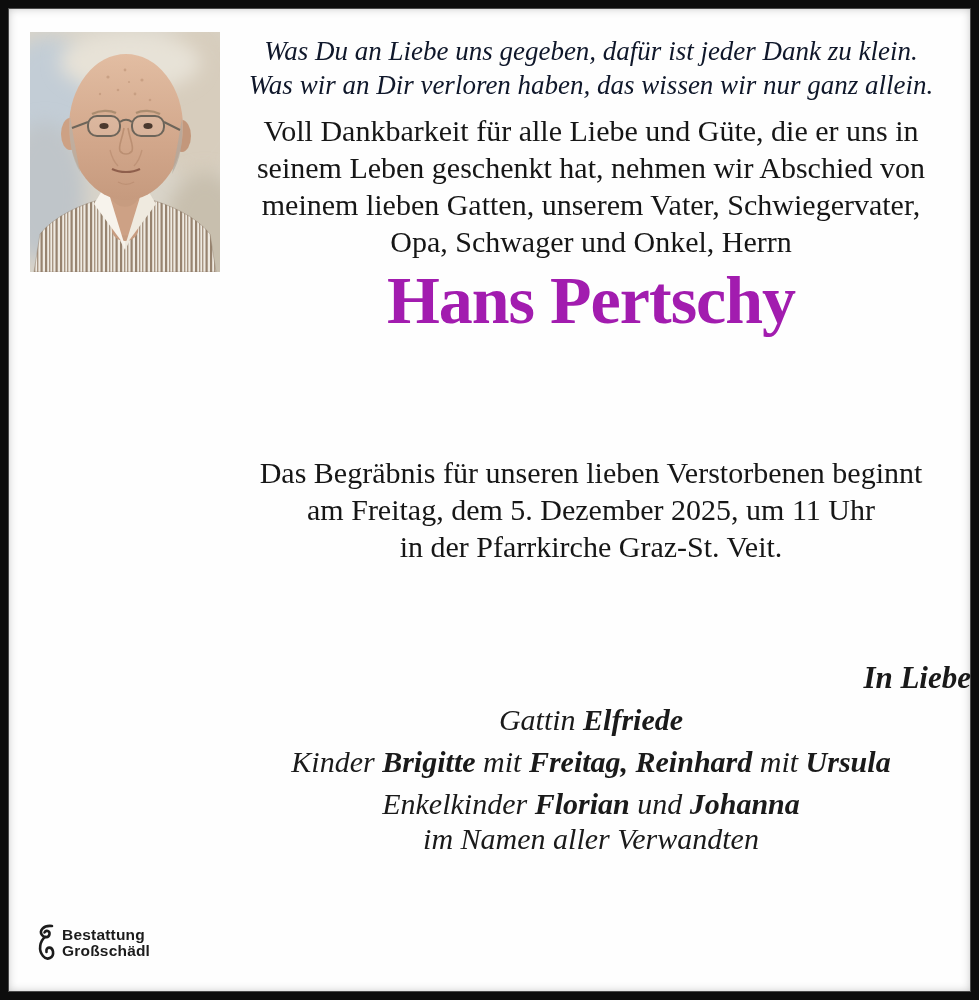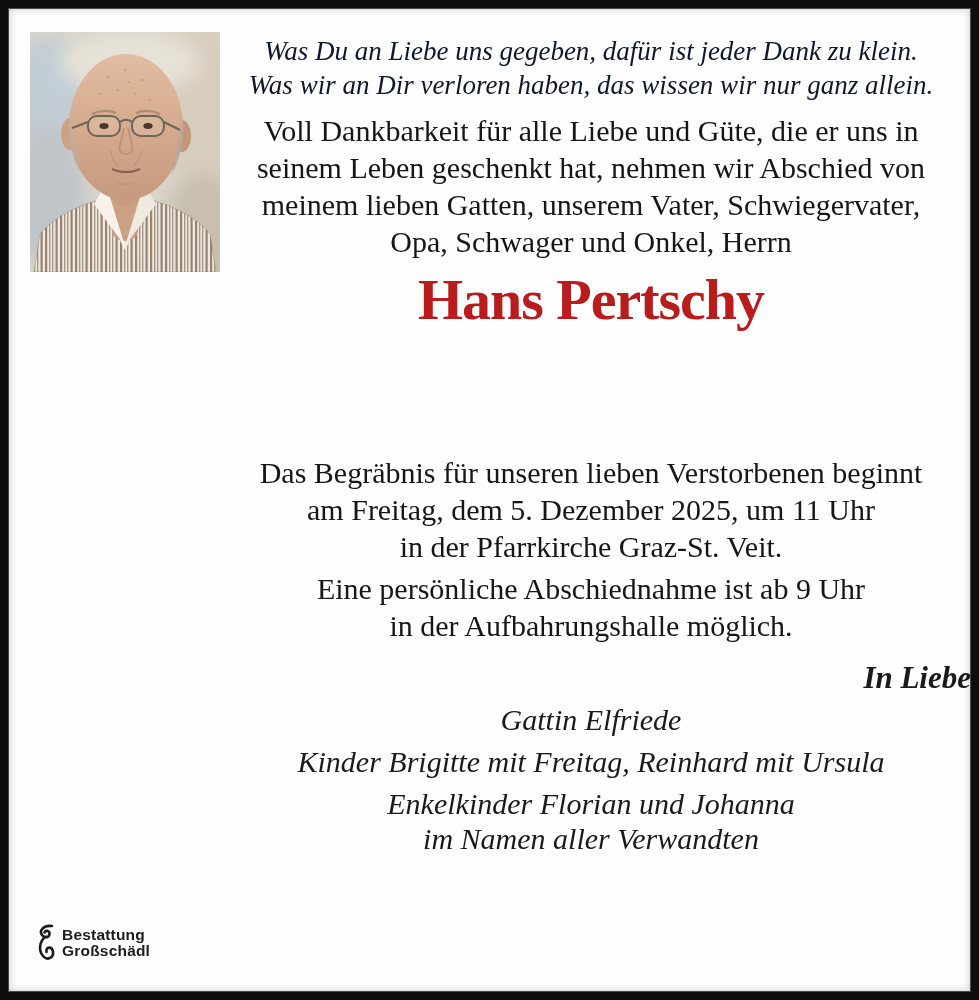--- a/index.html
+++ b/index.html
@@ -31,43 +31,43 @@
   .quote {
     top:26px;
     font-style:italic;
     font-size:27px; line-height:34px;
     color:#0f172a;
   }
   .body-text { font-size:30px; line-height:37px; color:#161616; }
   .intro    { top:104px; }
   .deceased-name {
     top:246px;
-    font-size:58px; line-height:92px;
+    font-size:68px; line-height:92px;
     font-weight:700;
     letter-spacing:-1px;
-    color:#b91c1c;
+    color:#a21caf;
   }
   .death    { top:362px; }
   .funeral  { top:446px; }
   .farewell { top:562px; }
 
   .closing {
     top:652px;
     font-size:31px; line-height:36px;
     font-weight:700; font-style:italic;text-align:right;
   }
   .family-line {
     font-size:30px; line-height:36px;
     font-style:italic;
   }
   .fam1 { top:694px; }
   .fam2 { top:736px; }
   .fam3 { top:778px; }
   .fam4 { top:813px; }
-  .family-line .seg-b { font-weight:400; }
+  .family-line .seg-b { font-weight:700; }
 
   .prayer { top:856px; }
 
   
   .logo {
     left:28px; top:915px;
     display:flex; align-items:center; gap:4px;
   }
   .logo-icon { width:22px; height:40px; }
   .logo-text {
@@ -176,22 +176,20 @@
 meinem lieben Gatten, unserem Vater, Schwiegervater,
 Opa, Schwager und Onkel, Herrn</div>
 
   <div class="abs col deceased-name">Hans Pertschy</div>
 
 
   <div class="abs col funeral body-text pre">Das Begräbnis für unseren lieben Verstorbenen beginnt
 am Freitag, dem 5. Dezember 2025, um 11 Uhr
 in der Pfarrkirche Graz-St. Veit.</div>
 
-  <div class="abs col farewell body-text pre">Eine persönliche Abschiednahme ist ab 9 Uhr
-in der Aufbahrungshalle möglich.</div>
 
   <div class="abs col closing">In Liebe</div>
 
   <div class="abs col family-line fam1"><span>Gattin </span><span class="seg-b">Elfriede</span></div>
   <div class="abs col family-line fam2"><span>Kinder </span><span class="seg-b">Brigitte</span><span> mit </span><span class="seg-b">Freitag, Reinhard</span><span> mit </span><span class="seg-b">Ursula</span></div>
   <div class="abs col family-line fam4"><span>im Namen aller Verwandten</span></div>
   <div class="abs col family-line fam3"><span>Enkelkinder </span><span class="seg-b">Florian</span><span> und </span><span class="seg-b">Johanna</span></div>
 
 
   <div class="abs logo">

